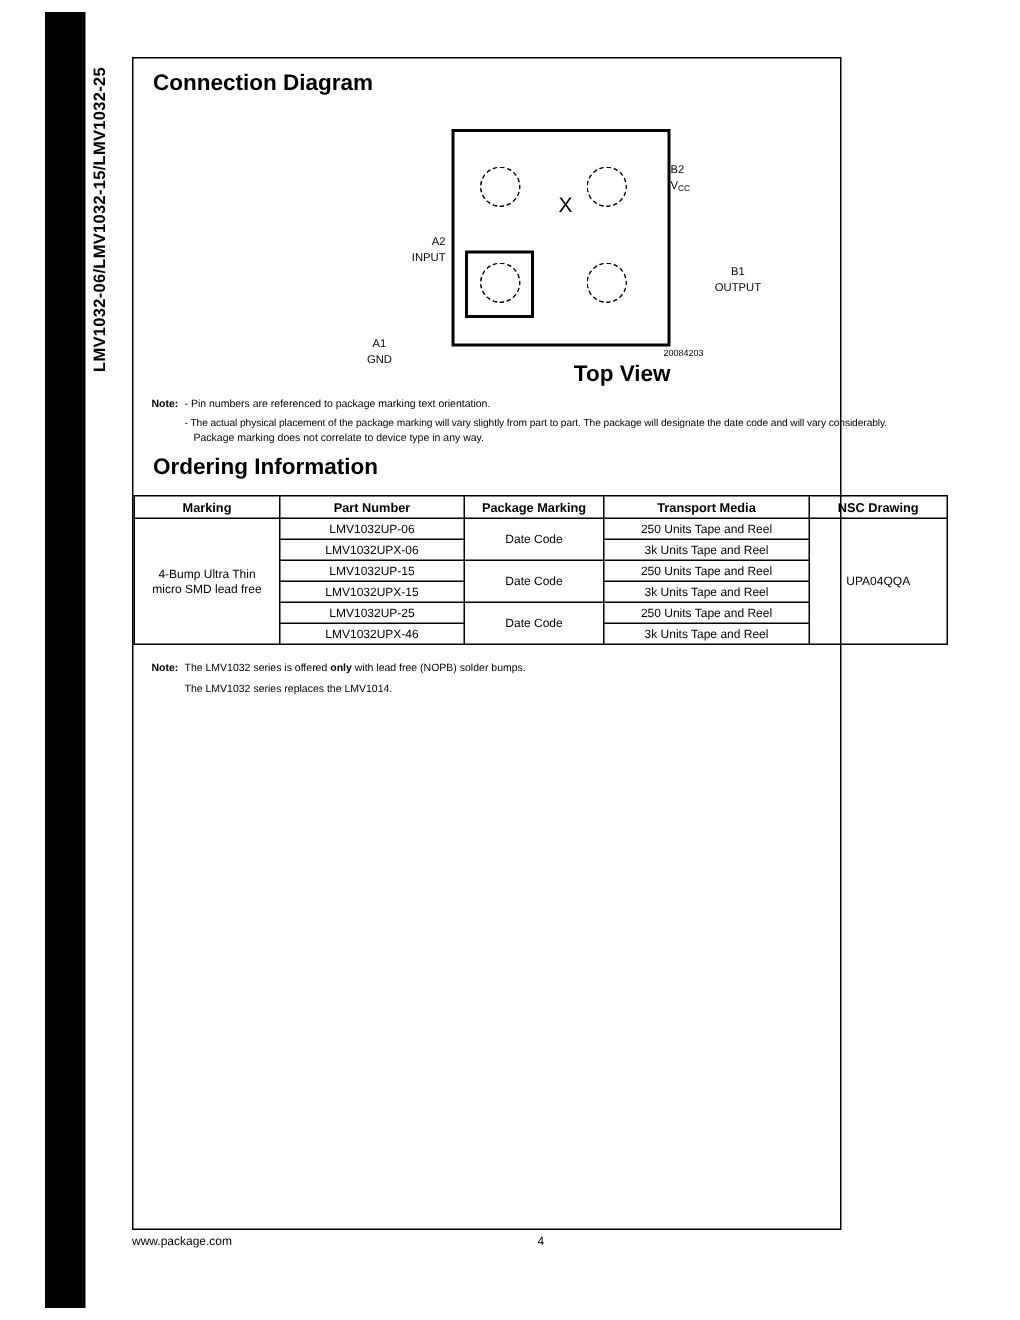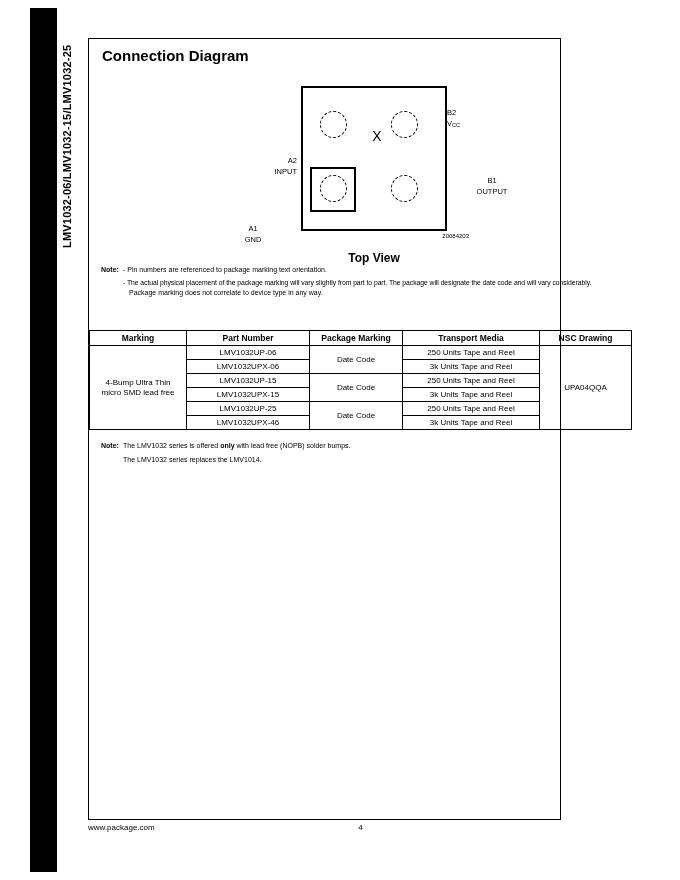--- a/index.html
+++ b/index.html
@@ -33,21 +33,21 @@
   .a1-square { position:absolute; left:7px; top:79px; width:46px; height:45px; border:2px solid #000; }
 
   .pinlabel { font-size:7.5px; line-height:11px; }
   .pin-left  { left:120px; width:88px; text-align:right;margin-top:48px; }
   .pin-right { left:358px; width:90px; text-align:left; }
   .pl-top { top:68px; }
   .pl-bot { top:136px;text-align:center; }
   .subcc { font-size:5.5px; vertical-align:-1px; }
 
   .fig-id { left:300px; top:194px; width:80px; text-align:right; font-size:6px; }
-  .top-view { left:212px; top:212px; width:146px; text-align:center; font-size:12px; font-weight:bold; }
+  .top-view { left:212px; top:202px; width:146px; text-align:right; font-size:15px; font-weight:bold; }
 
   .note { font-size:7px; line-height:9px; }
   .note b { font-weight:bold; }
   .note-label { font-weight:bold; }
   .nowrap { white-space:nowrap; letter-spacing:-.05px; font-size:6.8px; }
 
   
   .otable { position:absolute; left:0px; top:291px; width:542px; border-collapse:collapse; table-layout:fixed; }
   .otable th, .otable td { border:1px solid #000; text-align:center; vertical-align:middle; }
   .otable th { font-size:8.5px; font-weight:bold; height:15px; }
@@ -93,20 +93,21 @@
   </div>
 
   <div class="abs fig-id">20084203</div>
   <div class="abs top-view">Top View</div>
 
   <div class="abs note note-label" style="left:12px; top:226px;">Note:</div>
   <div class="abs note" style="left:34px; top:226px;">- Pin numbers are referenced to package marking text orientation.</div>
   <div class="abs note nowrap" style="left:34px; top:239px;">- The actual physical placement of the package marking will vary slightly from part to part. The package will designate the date code and will vary considerably.</div>
   <div class="abs note" style="left:40px; top:249px;">Package marking does not correlate to device type in any way.</div>
 
+  <div class="abs h-section" id="oi-title">Ordering Information</div>
 
   <table class="otable">
     <colgroup>
       <col style="width:97px">
         <col style="width:123px">
         <col style="width:93px">
         <col style="width:137px">
         <col style="width:92px">
     </colgroup>
     <thead>

